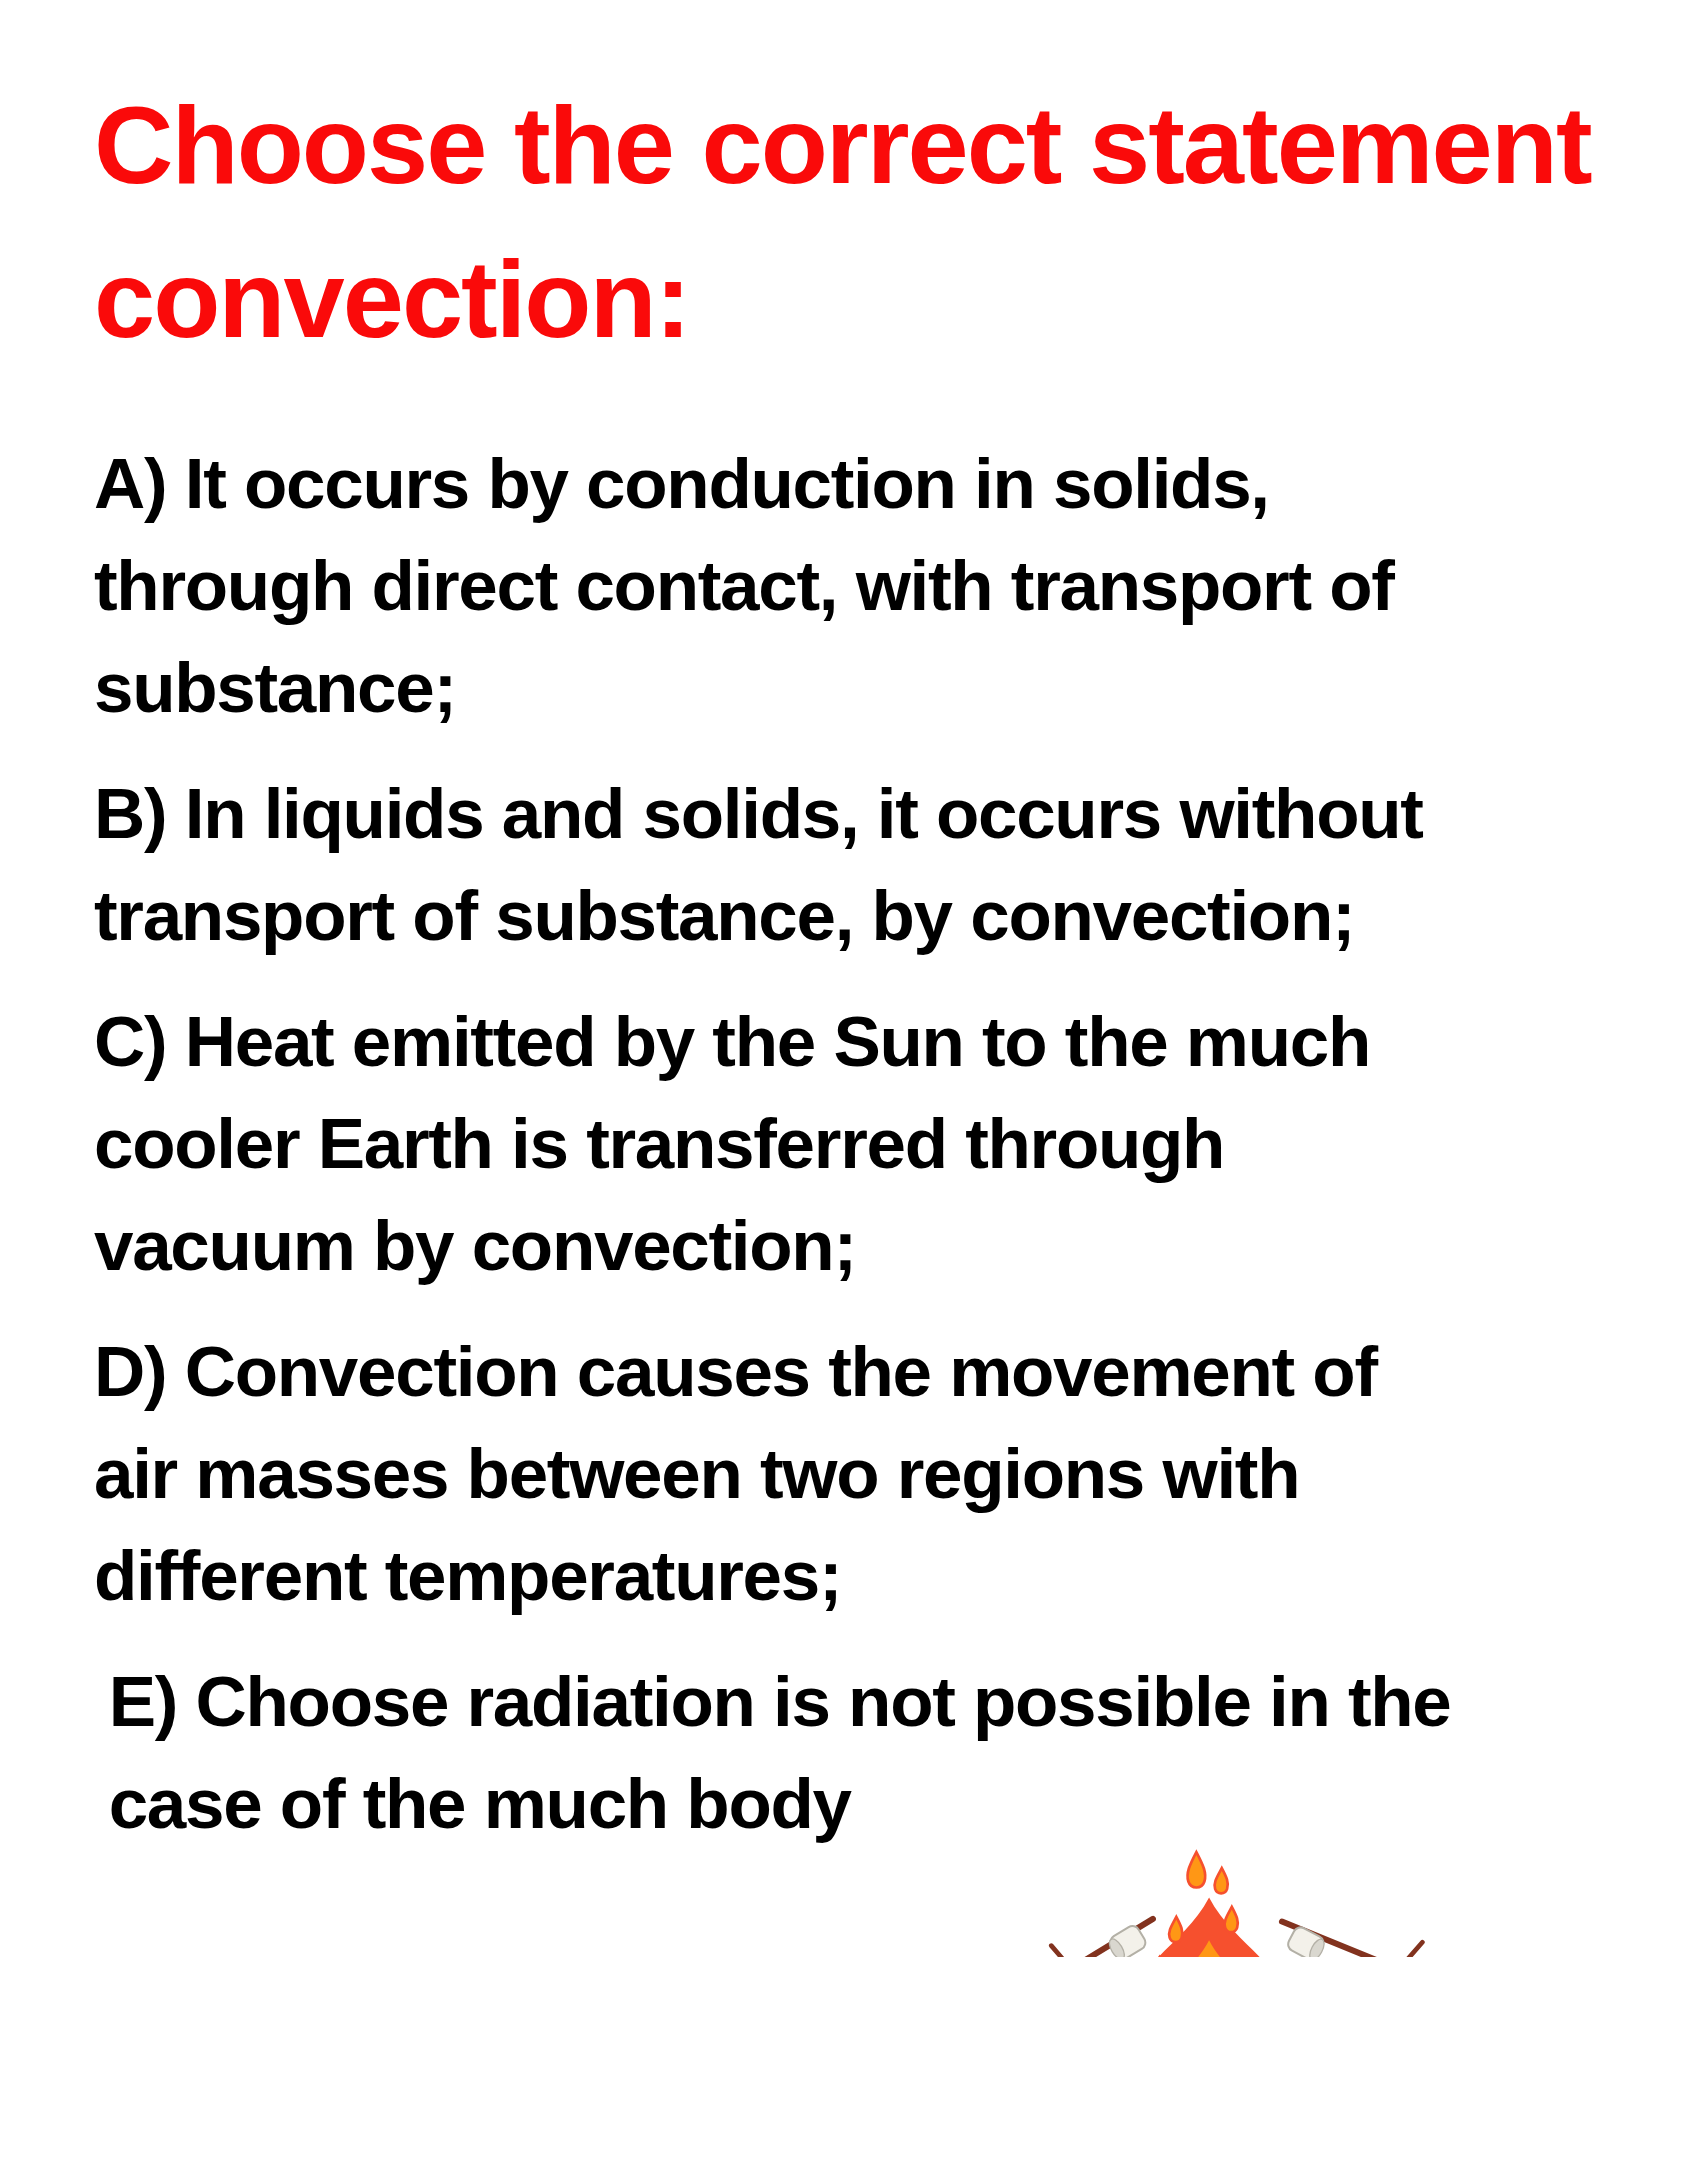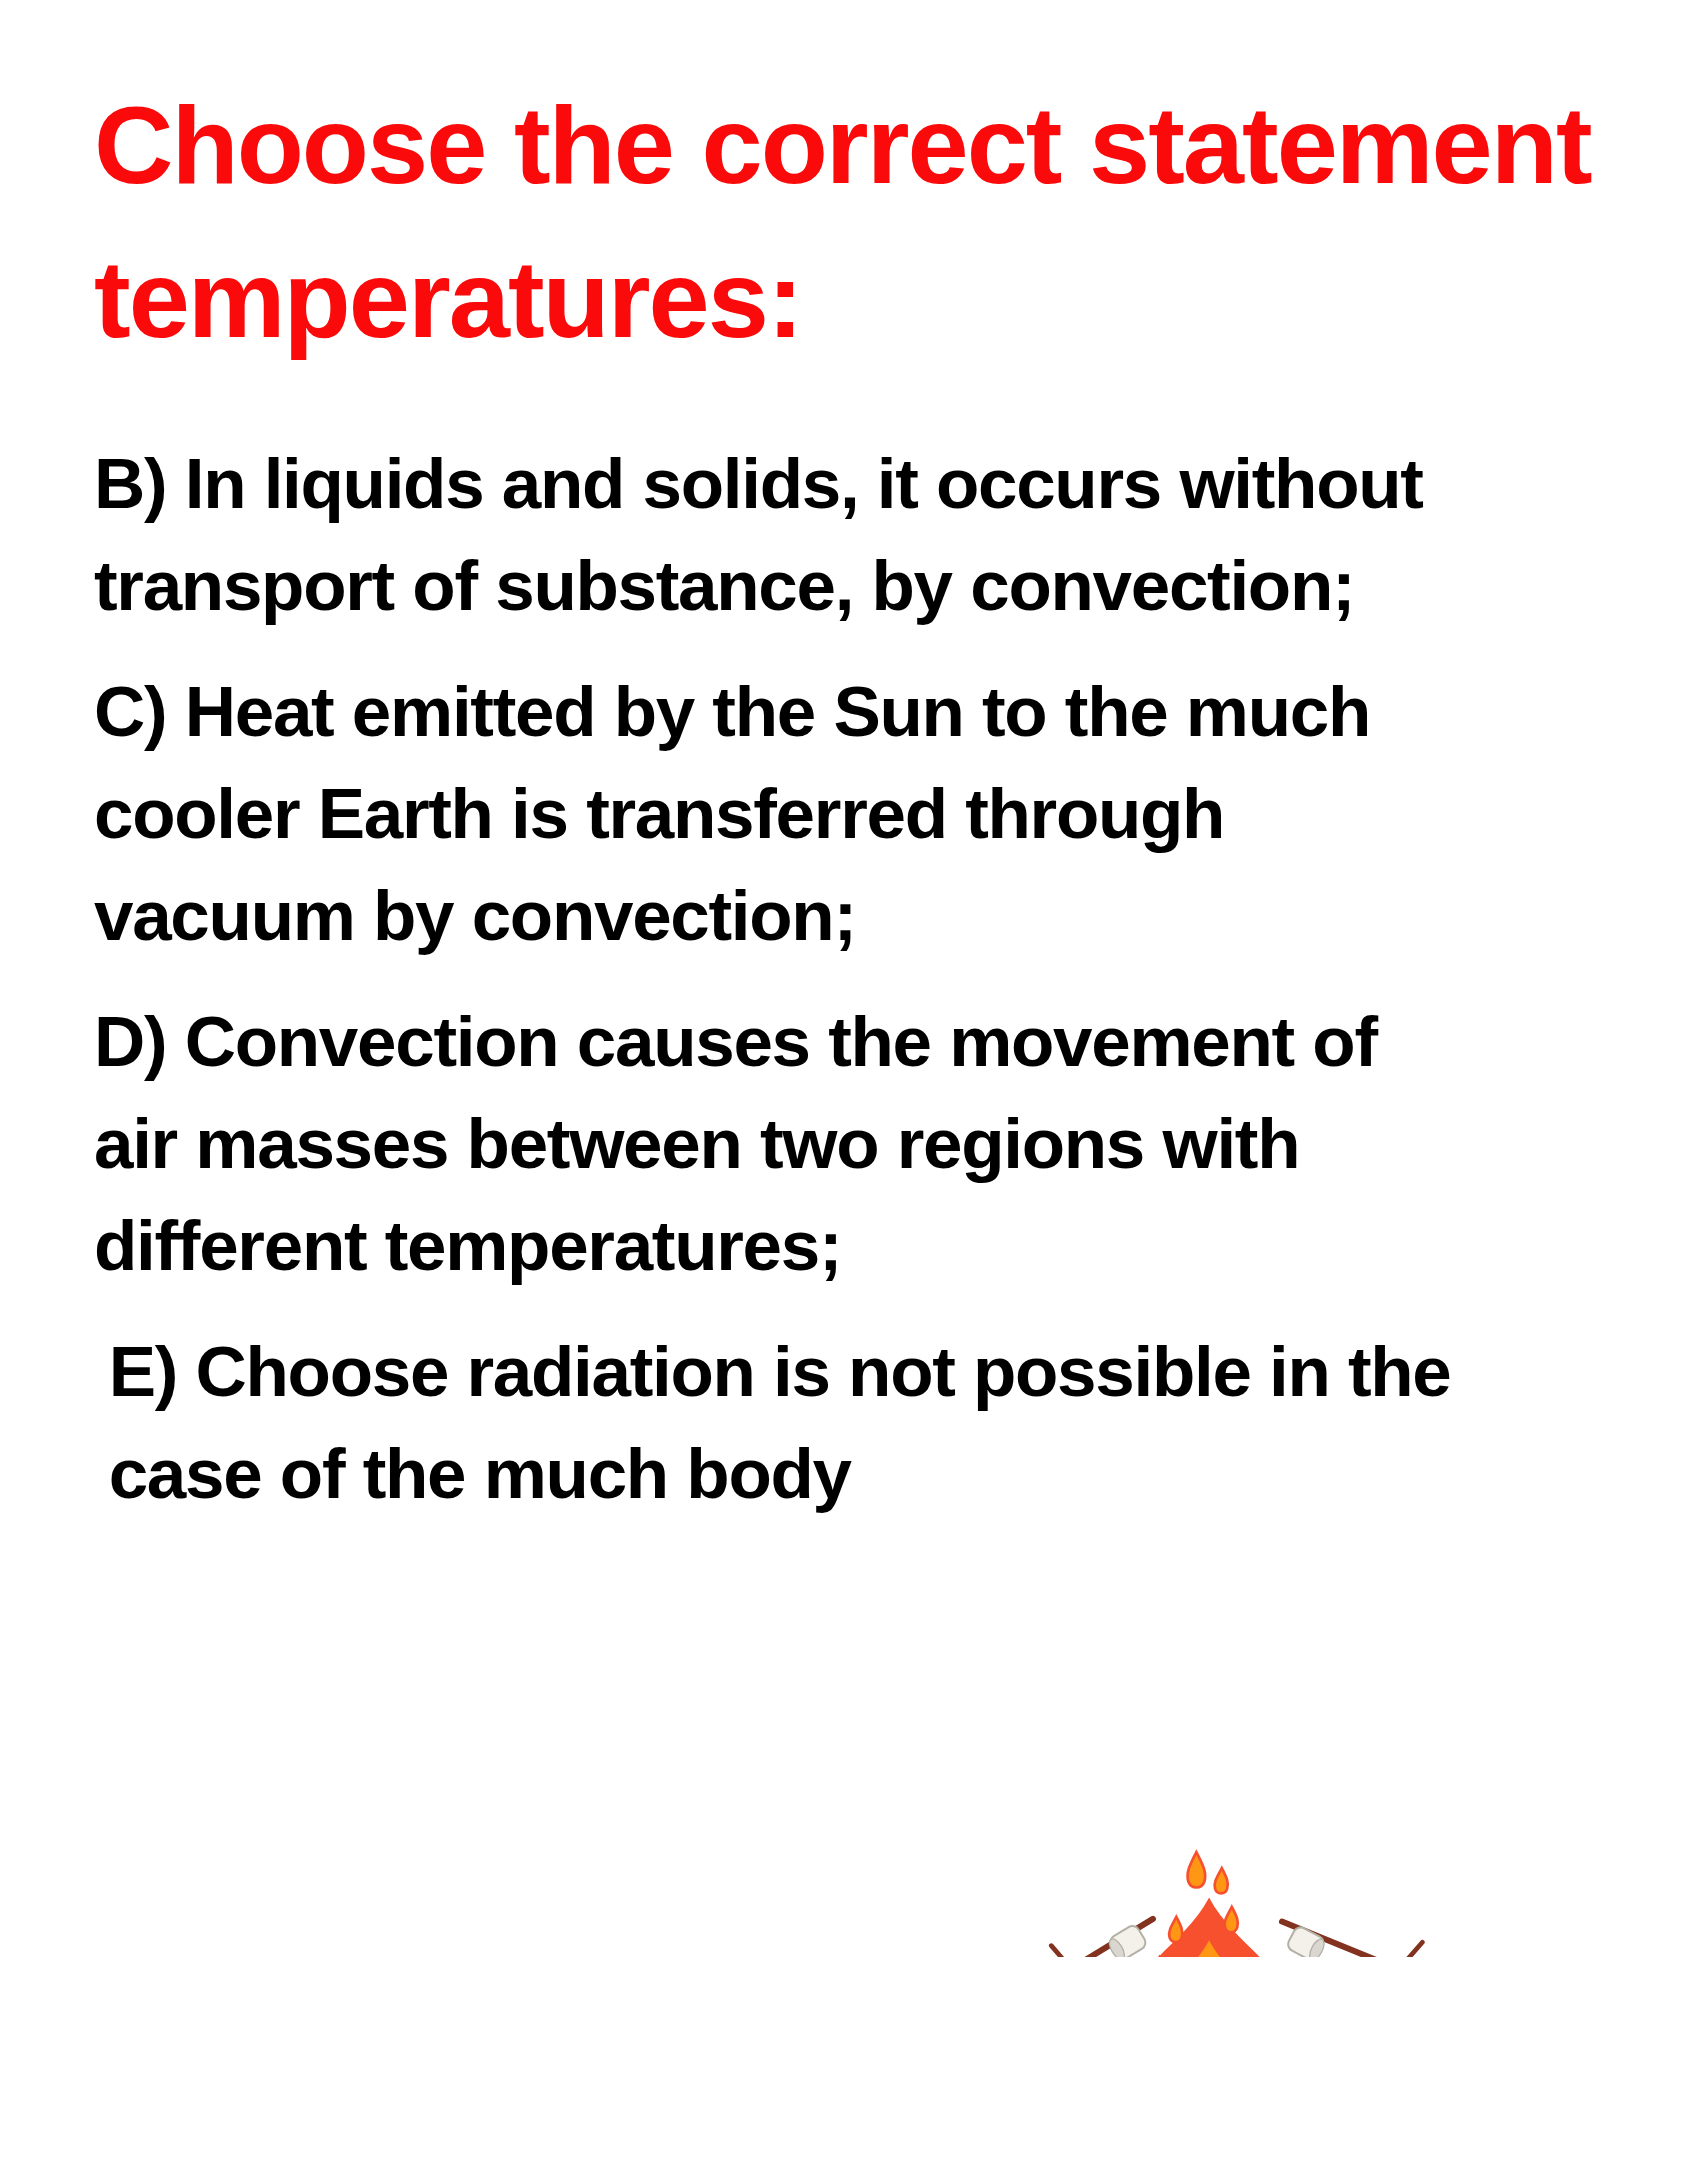--- a/index.html
+++ b/index.html
@@ -53,25 +53,30 @@
   .flame-core   { fill: var(--flame-core, #fbf4cf); }
   .ember        { fill: var(--flame-mid, #ff9715); stroke: var(--flame-outer, #f6502e); stroke-width: 4; }
 </style>
 </head>
 <body>
 
 <div class="page">
 
   <h1 class="title">
     <span class="title-line">Choose the correct statement</span>
-    <span class="title-line">temperatures:</span>
+    <span class="title-line">convection:</span>
   </h1>
 
   <div class="options">
 
+    <div class="option">
+      <span class="option-line">A) It occurs by conduction in solids,</span>
+      <span class="option-line">through direct contact, with transport of</span>
+      <span class="option-line">substance;</span>
+    </div>
 
     <div class="option">
       <span class="option-line">B) In liquids and solids, it occurs without</span>
       <span class="option-line">transport of substance, by convection;</span>
     </div>
 
     <div class="option">
       <span class="option-line">C) Heat emitted by the Sun to the much</span>
       <span class="option-line">cooler Earth is transferred through</span>
       <span class="option-line">vacuum by convection;</span>

